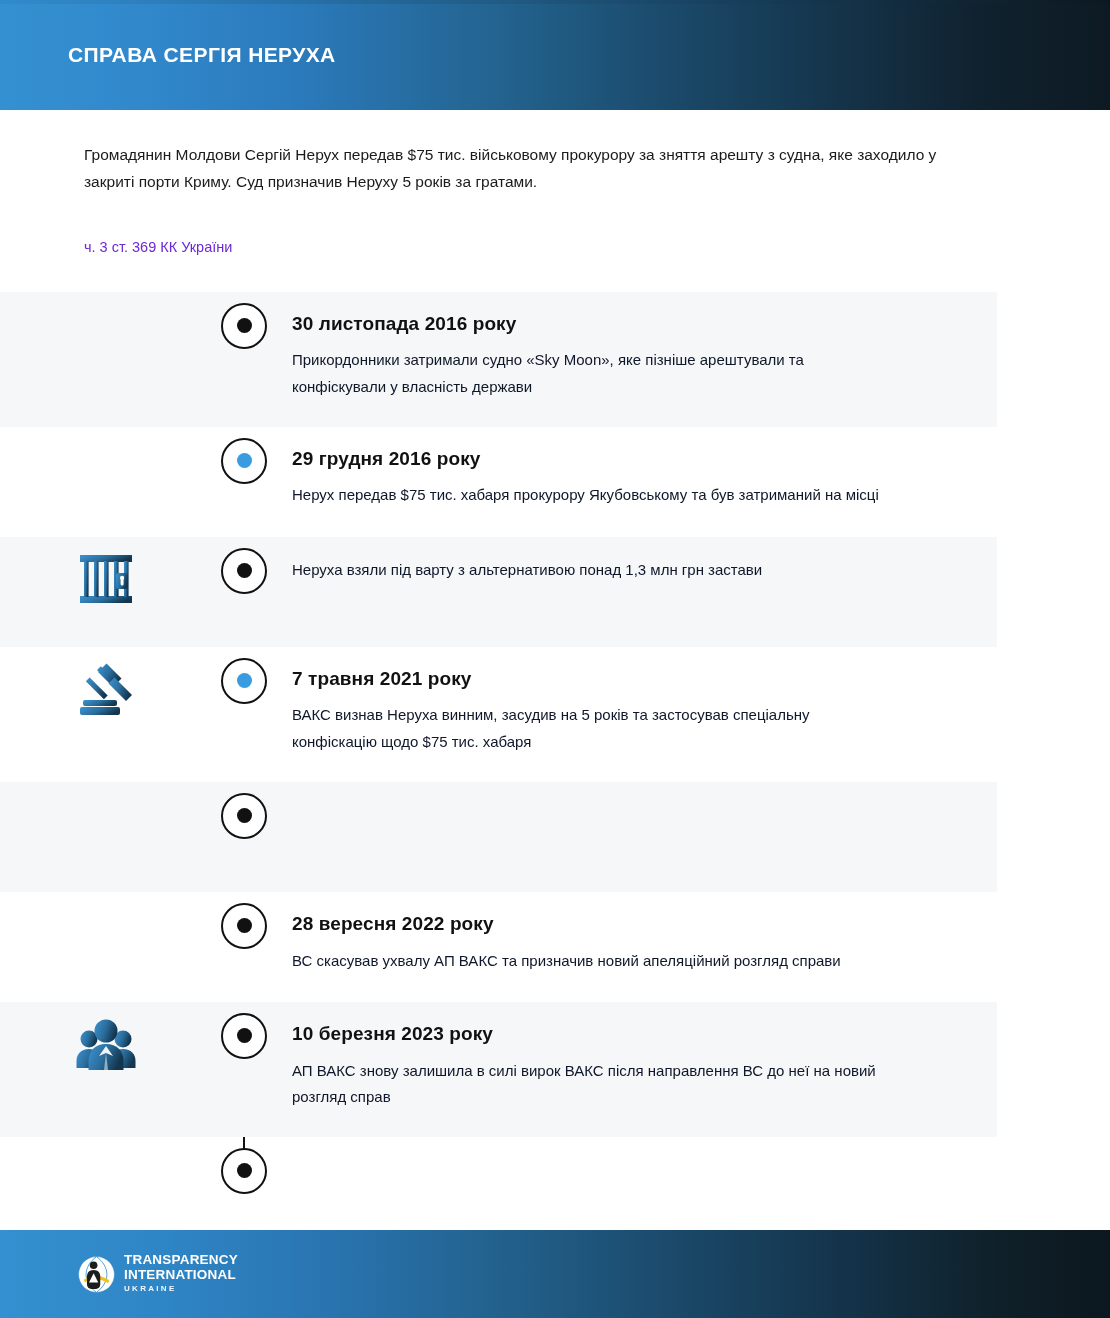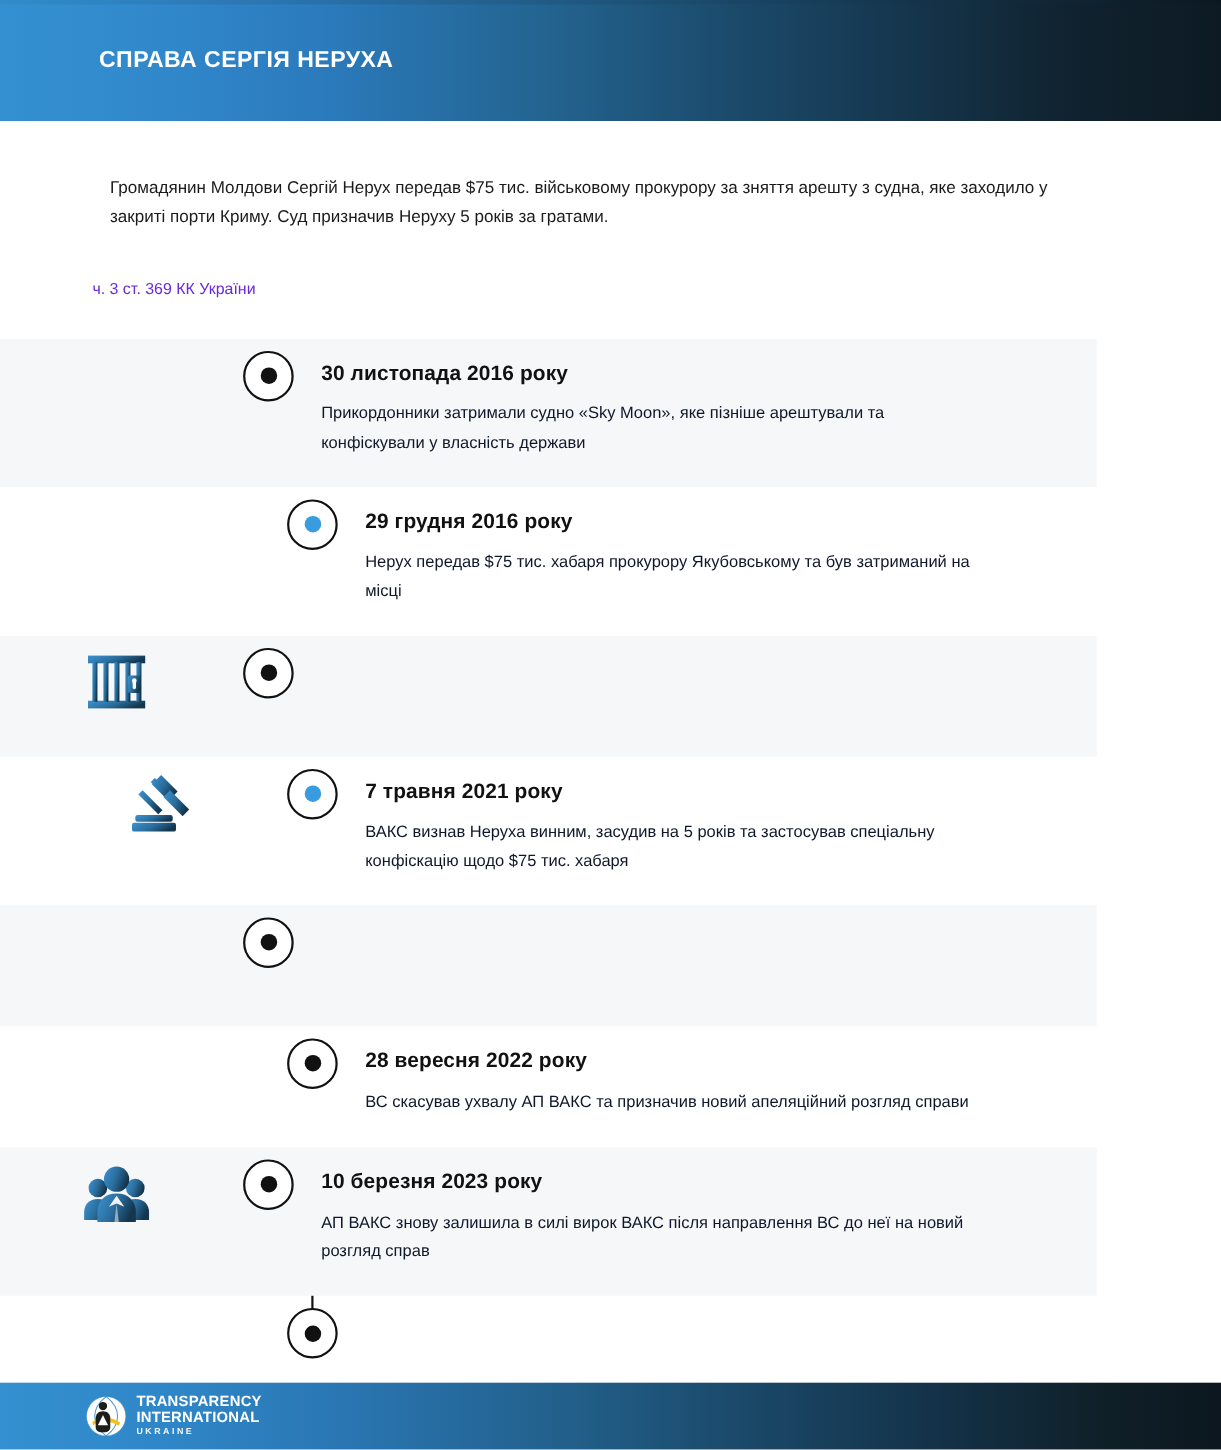--- a/index.html
+++ b/index.html
@@ -39,40 +39,40 @@
   }
   .header::after{
     content:"";
     position:absolute; left:0; right:0; top:0;
     height:4px;
     background: linear-gradient(90deg,#2f86c6 0%,#0b1720 100%);
     opacity:.55;
   }
   .header-title {
     position: absolute;
-    left: 90px;
+    left: 68px;
     top: 44px;
     color: #ffffff;
     font-size: 21px;
     font-weight: 700;
     letter-spacing: 0.4px;
     line-height: 1;
     white-space: nowrap;
   }
 
   
   .intro {
     position: relative;
     padding: 32px 110px 0 84px;
   }
   .intro-lead {
     font-size: 15.5px;
     line-height: 1.72;
     color: #1b1b1b;
-    margin: 16px;
+    margin: 0;
     max-width: 905px;
     font-weight: 400;
   }
   .intro-article {
     margin: 42px 0 0 0;
     font-size: 14.5px;
     color: #6d28d9;
     line-height: 1.4;
   }
 
@@ -83,21 +83,21 @@
     width: 997px;
   }
   .tl-row {
     position: relative;
     display: flex;
     align-items: flex-start;
     min-height: 110px;
     box-sizing: border-box;
   }
   .tl-row.shade { background: #f6f7f8; }
-  .tl-row.plain { background: #ffffff; padding-left: 40px; }
+  .tl-row.plain { background: #ffffff; }
 
   .tl-iconcell {
     position: relative;
     flex: 0 0 196px;
     width: 196px;
     min-height: 1px;
     display: flex;
     justify-content: flex-end;
     align-items: flex-start;
     padding-top: 10px;
@@ -169,21 +169,21 @@
     margin: 0;
     font-weight: 400;
   }
 
   
   .footer {
     position: absolute;
     left: 0;
     bottom: 0;
     width: 1110px;
-    height: 61px;
+    height: 88px;
     background: linear-gradient(90deg,
         #3490d0 0%,
         #2f86c6 14%,
         #2a76b3 28%,
         #22608b 46%,
         #1a4767 62%,
         #14334a 76%,
         #0f2029 90%,
         #0c171f 100%);
     display: flex;
@@ -282,20 +282,21 @@
             <circle cx="48.1" cy="30.8" r="2.1" fill="#ffffff"></circle>
           </svg>
         </div>
         <div class="tl-markercell">
           <div class="tl-line"></div>
           <div class="marker">
             <div class="dot"></div>
           </div>
         </div>
         <div class="tl-content">
+          <div class="tl-desc">Неруха взяли під варту з альтернативою понад 1,3 млн грн застави</div>
         </div>
       </div>
       <div class="tl-row plain">
         <div class="tl-iconcell">
           <svg class="tl-icon" viewBox="0 0 64 64">
             <defs>
               <linearGradient id="g_gavel-icon" x1="0" y1="0" x2="1" y2="0.35">
                 <stop offset="0%" stop-color="#3d93d1"></stop>
                 <stop offset="55%" stop-color="#2a6d9c"></stop>
                 <stop offset="100%" stop-color="#14364f"></stop>

